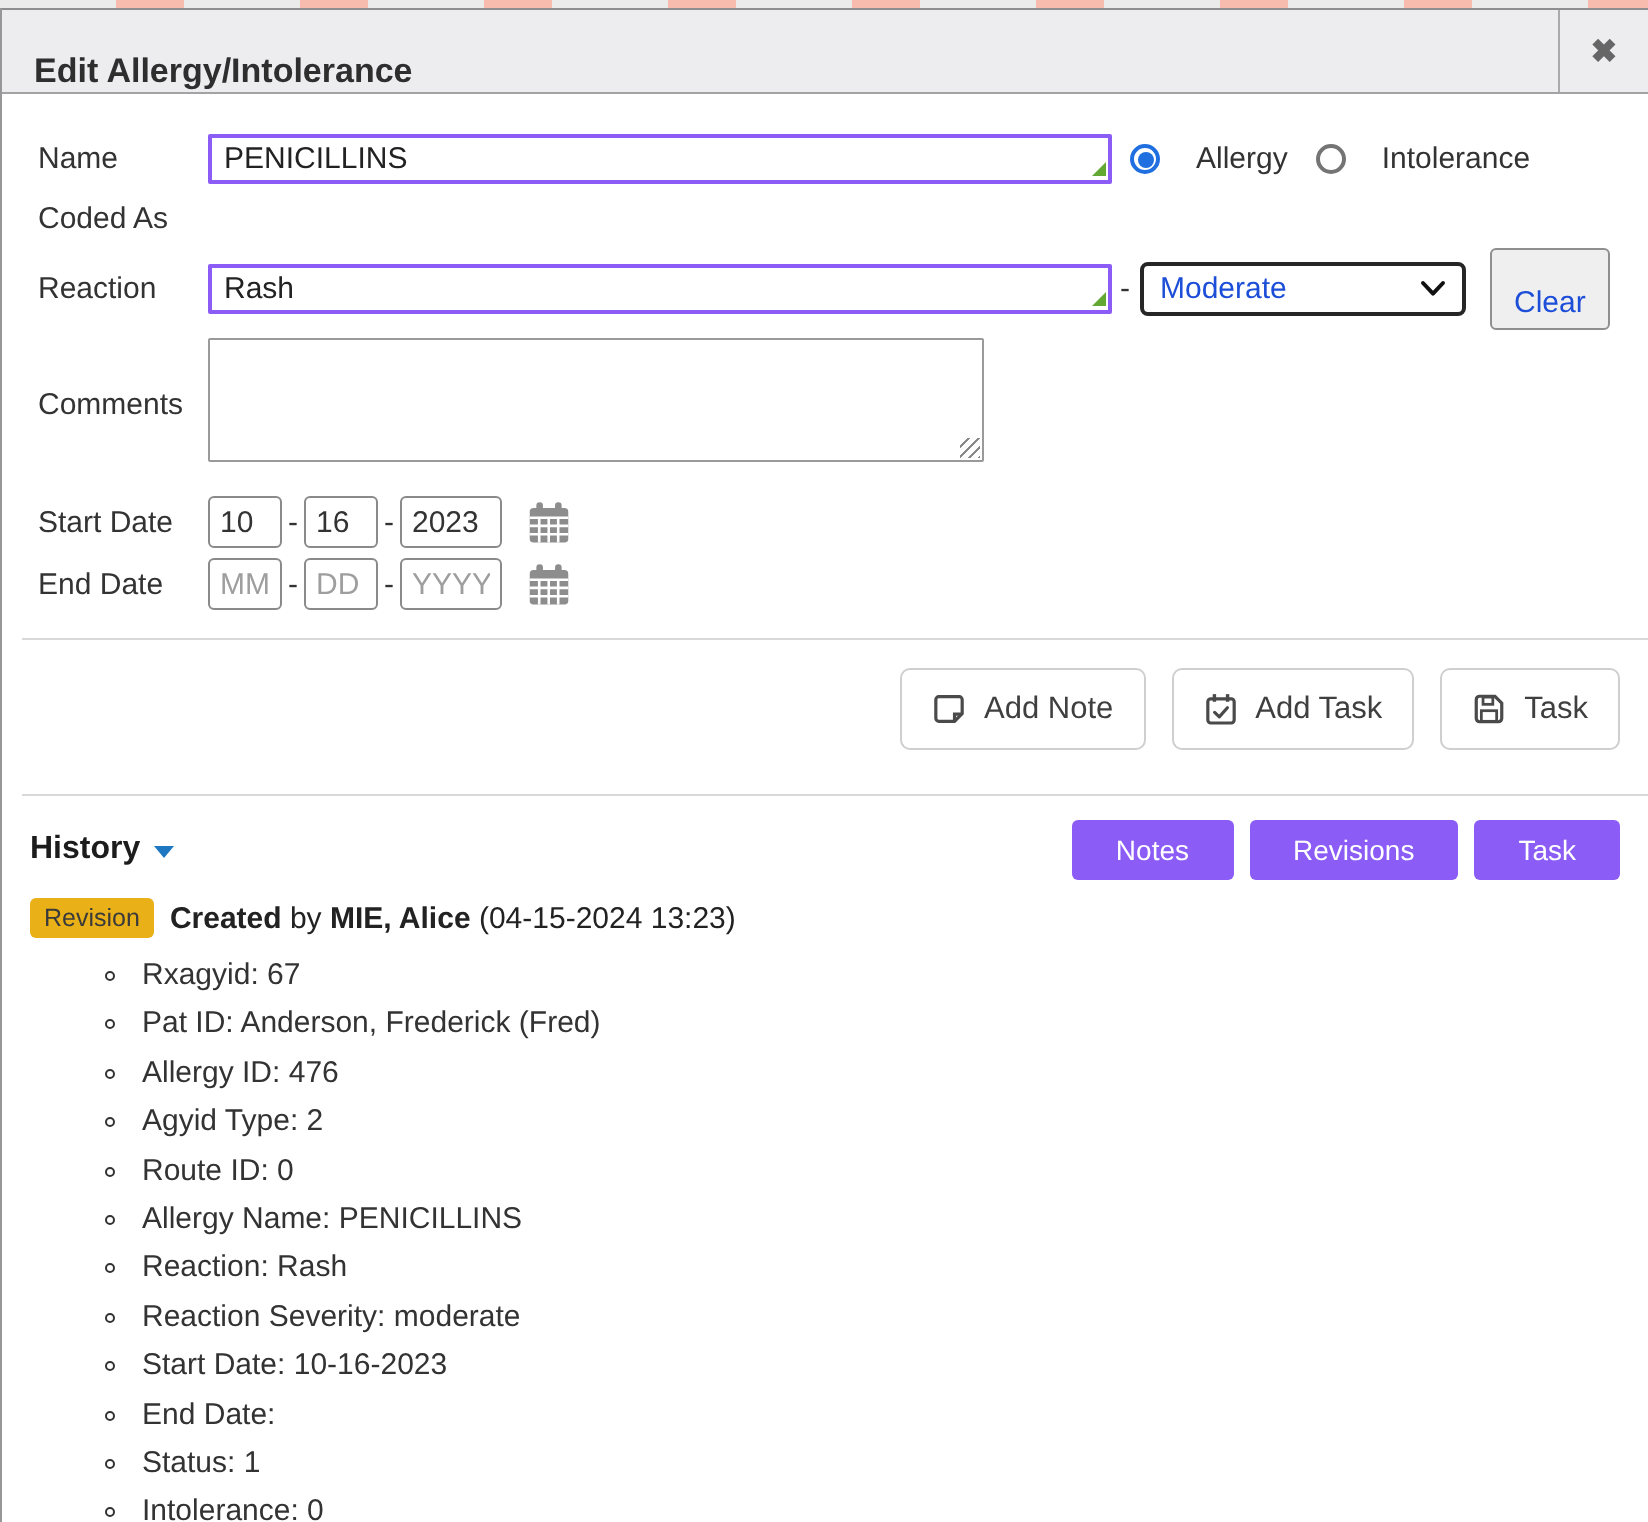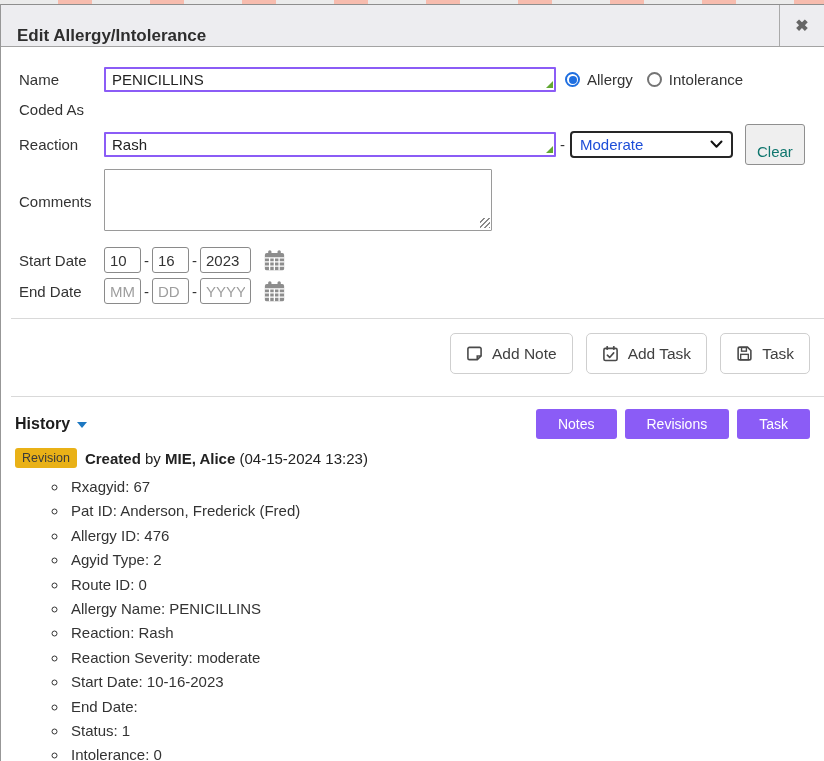--- a/index.html
+++ b/index.html
@@ -64,21 +64,21 @@
     padding: 1px 14px 1px 6px;
     outline: none;
   }
   .grip-green {
     position: absolute; right: 3px; bottom: 4px;
     width: 0; height: 0;
     border-left: 7px solid transparent;
     border-bottom: 7px solid #62a832;
   }
   .radio-group { display: flex; align-items: center; margin-left: 9px; gap: 14px; }
-  .radio-option { display: flex; align-items: center; gap: 7px; cursor: pointer; }
+  .radio-option { display: flex; align-items: center; gap: 18px; cursor: pointer; }
   .radio {
     width: 15px; height: 15px; border-radius: 50%;
     border: 2px solid #747474; background: #fff; position: relative; flex: 0 0 15px;
   }
   .radio.selected { border-color: #1f6fe0; }
   .radio.selected::after {
     content: ""; position: absolute; left: 1.5px; top: 1.5px; right: 1.5px; bottom: 1.5px;
     border-radius: 50%; background: #1f6fe0;
   }
   .radio-label { color: #333; }
@@ -86,21 +86,21 @@
   .select-box {
     width: 163px; height: 27px;
     border: 2px solid #262626; border-radius: 4px;
     display: flex; align-items: center; justify-content: space-between;
     padding: 0 8px; background: #fff; cursor: pointer; font-size: 15px; color: #1d4ed8;
   }
   .btn-clear {
     margin-left: 12px;
     border: 1px solid #8f8f8f; background: #efefef; border-radius: 3px;
     font-family: "Liberation Sans", sans-serif;
-    font-size: 15px; color: #0f766e; padding: 18px 11px; height: 41px; cursor: pointer;
+    font-size: 15px; color: #1d4ed8; padding: 18px 11px; height: 41px; cursor: pointer;
   }
   .ta-wrap { position: relative; display: inline-block; }
   .comments-ta {
     width: 388px; height: 62px;
     border: 1px solid #9a9a9a; border-radius: 1px;
     font-family: "Liberation Sans", sans-serif; font-size: 15px; color: #222;
     padding: 4px 6px; resize: none; outline: none;
   }
   .resize-grip {
     position: absolute; right: 2px; bottom: 6px; width: 10px; height: 10px;

